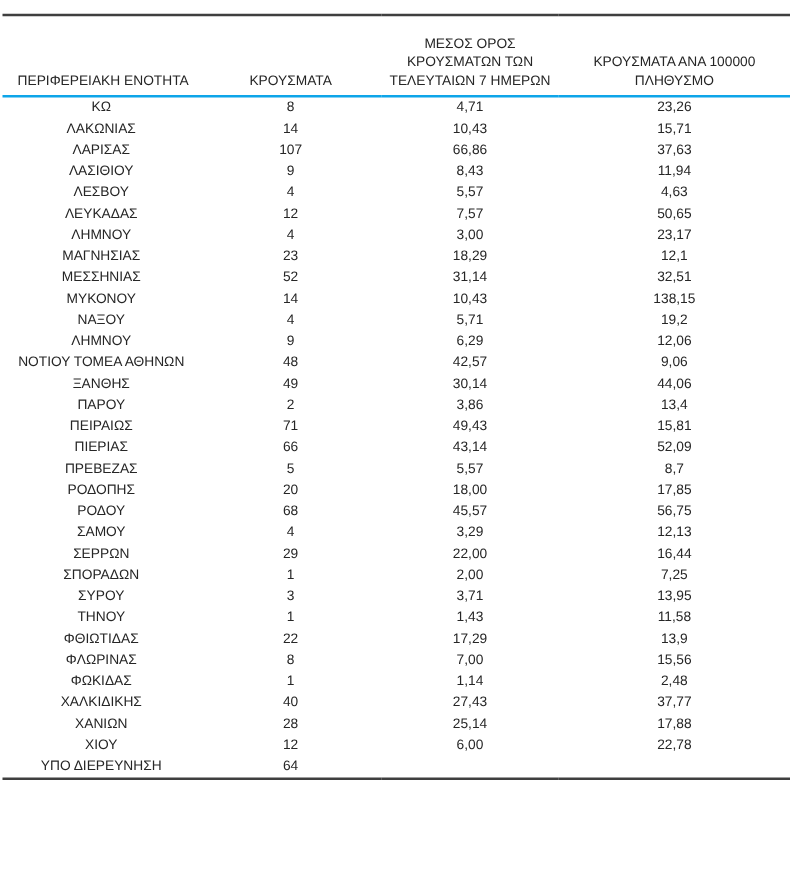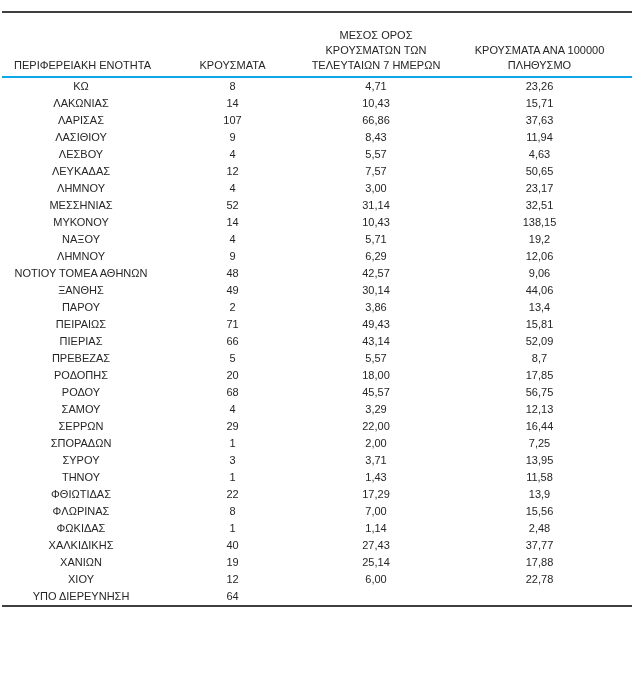--- a/index.html
+++ b/index.html
@@ -114,20 +114,26 @@
           <td>7,57</td>
           <td>50,65</td>
         </tr>
         <tr>
           <td>ΛΗΜΝΟΥ</td>
           <td>4</td>
           <td>3,00</td>
           <td>23,17</td>
         </tr>
         <tr>
+          <td>ΜΑΓΝΗΣΙΑΣ</td>
+          <td>23</td>
+          <td>18,29</td>
+          <td>12,1</td>
+        </tr>
+        <tr>
           <td>ΜΕΣΣΗΝΙΑΣ</td>
           <td>52</td>
           <td>31,14</td>
           <td>32,51</td>
         </tr>
         <tr>
           <td>ΜΥΚΟΝΟΥ</td>
           <td>14</td>
           <td>10,43</td>
           <td>138,15</td>
@@ -241,21 +247,21 @@
           <td>2,48</td>
         </tr>
         <tr>
           <td>ΧΑΛΚΙΔΙΚΗΣ</td>
           <td>40</td>
           <td>27,43</td>
           <td>37,77</td>
         </tr>
         <tr>
           <td>ΧΑΝΙΩΝ</td>
-          <td>19</td>
+          <td>28</td>
           <td>25,14</td>
           <td>17,88</td>
         </tr>
         <tr>
           <td>ΧΙΟΥ</td>
           <td>12</td>
           <td>6,00</td>
           <td>22,78</td>
         </tr>
         <tr>

